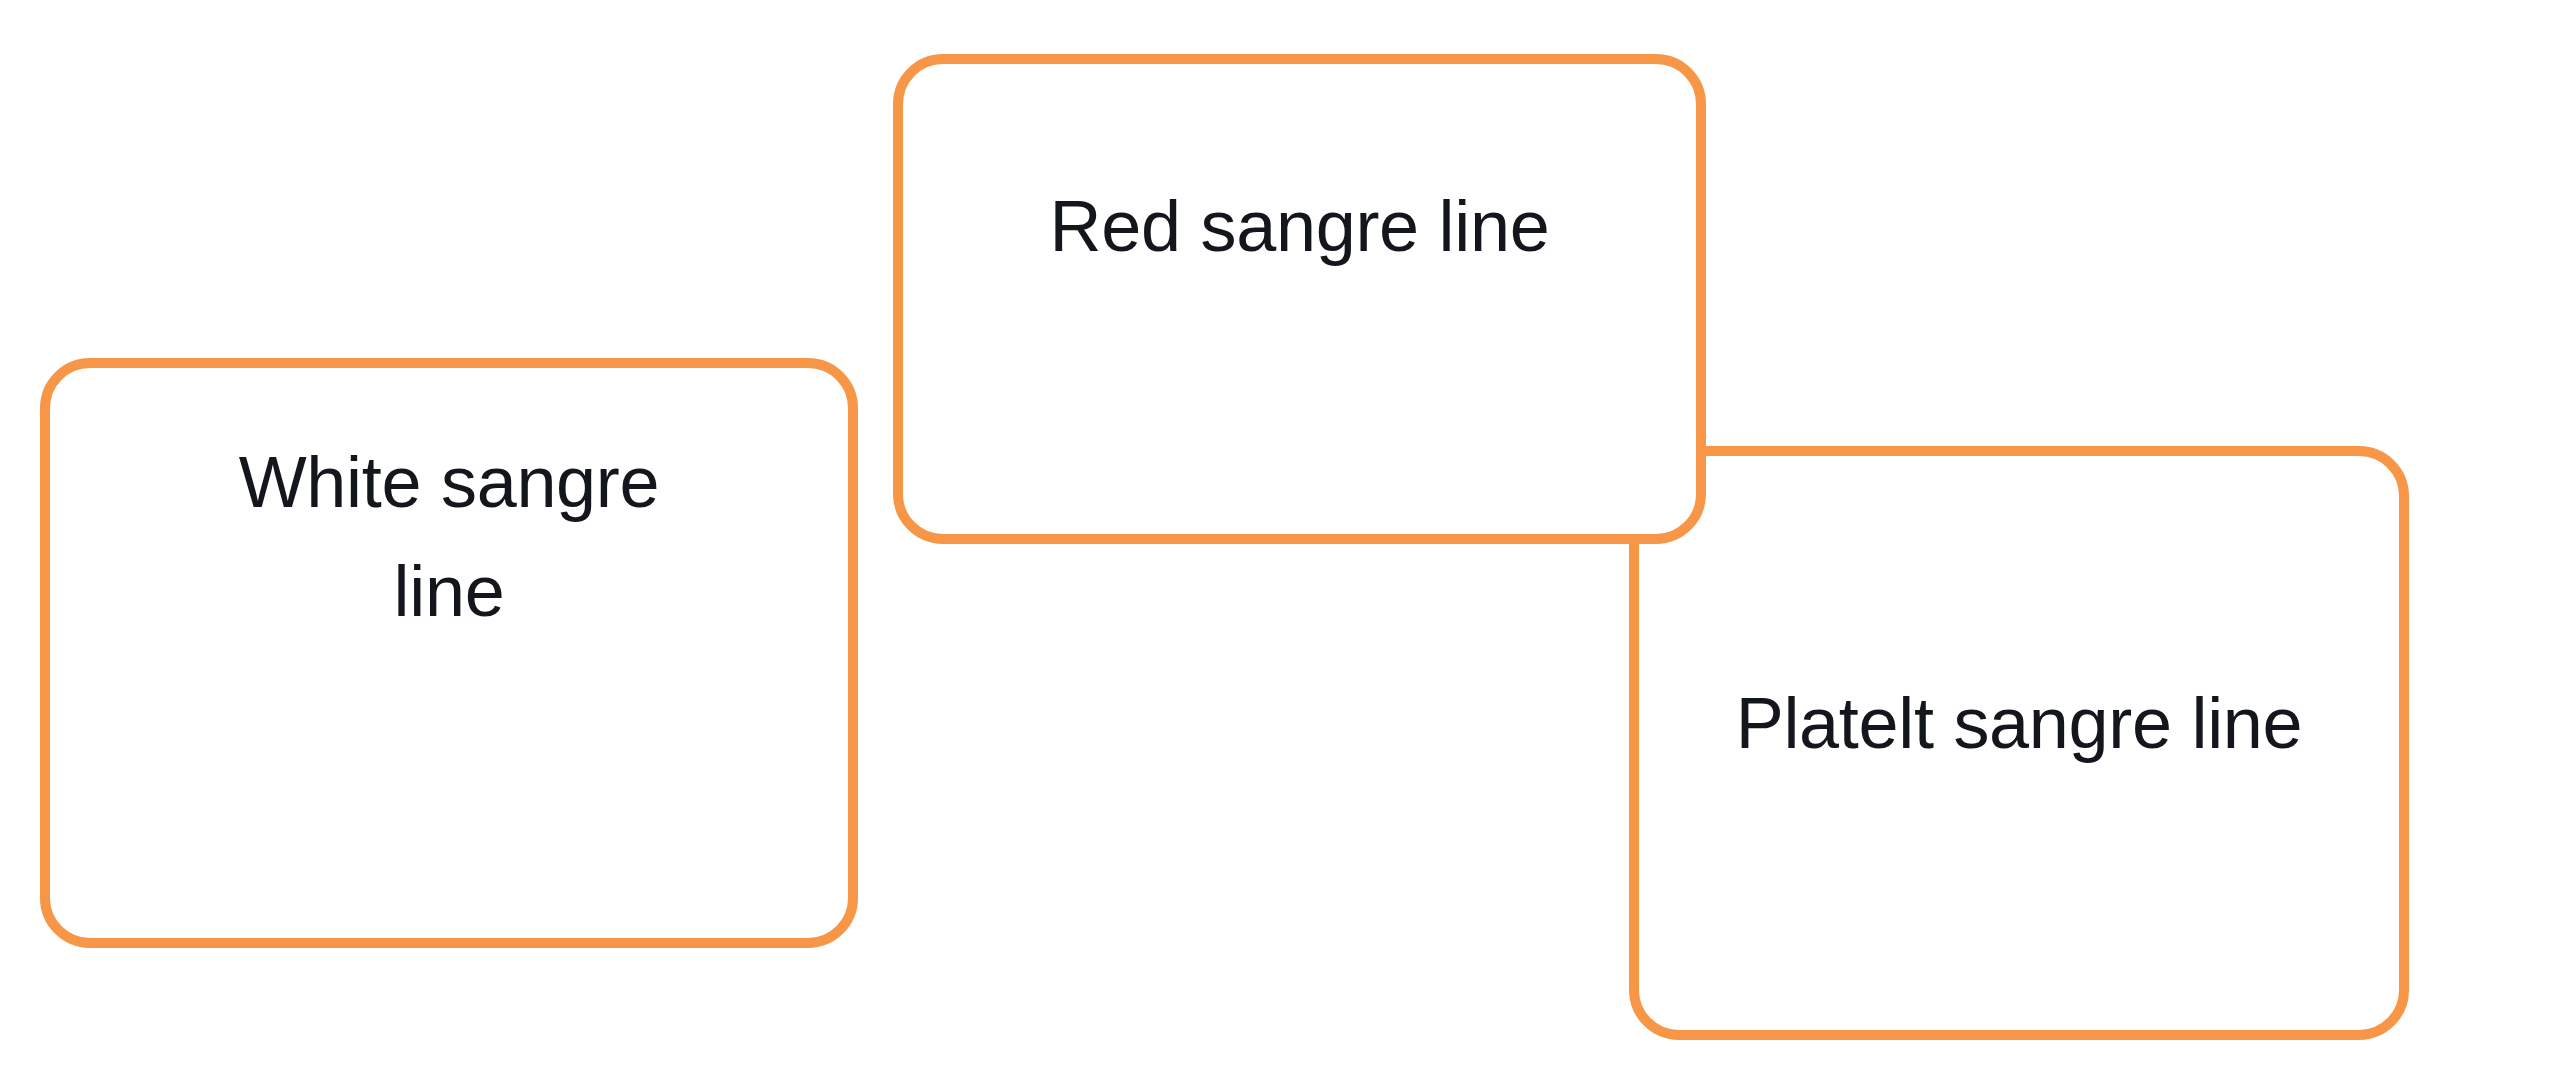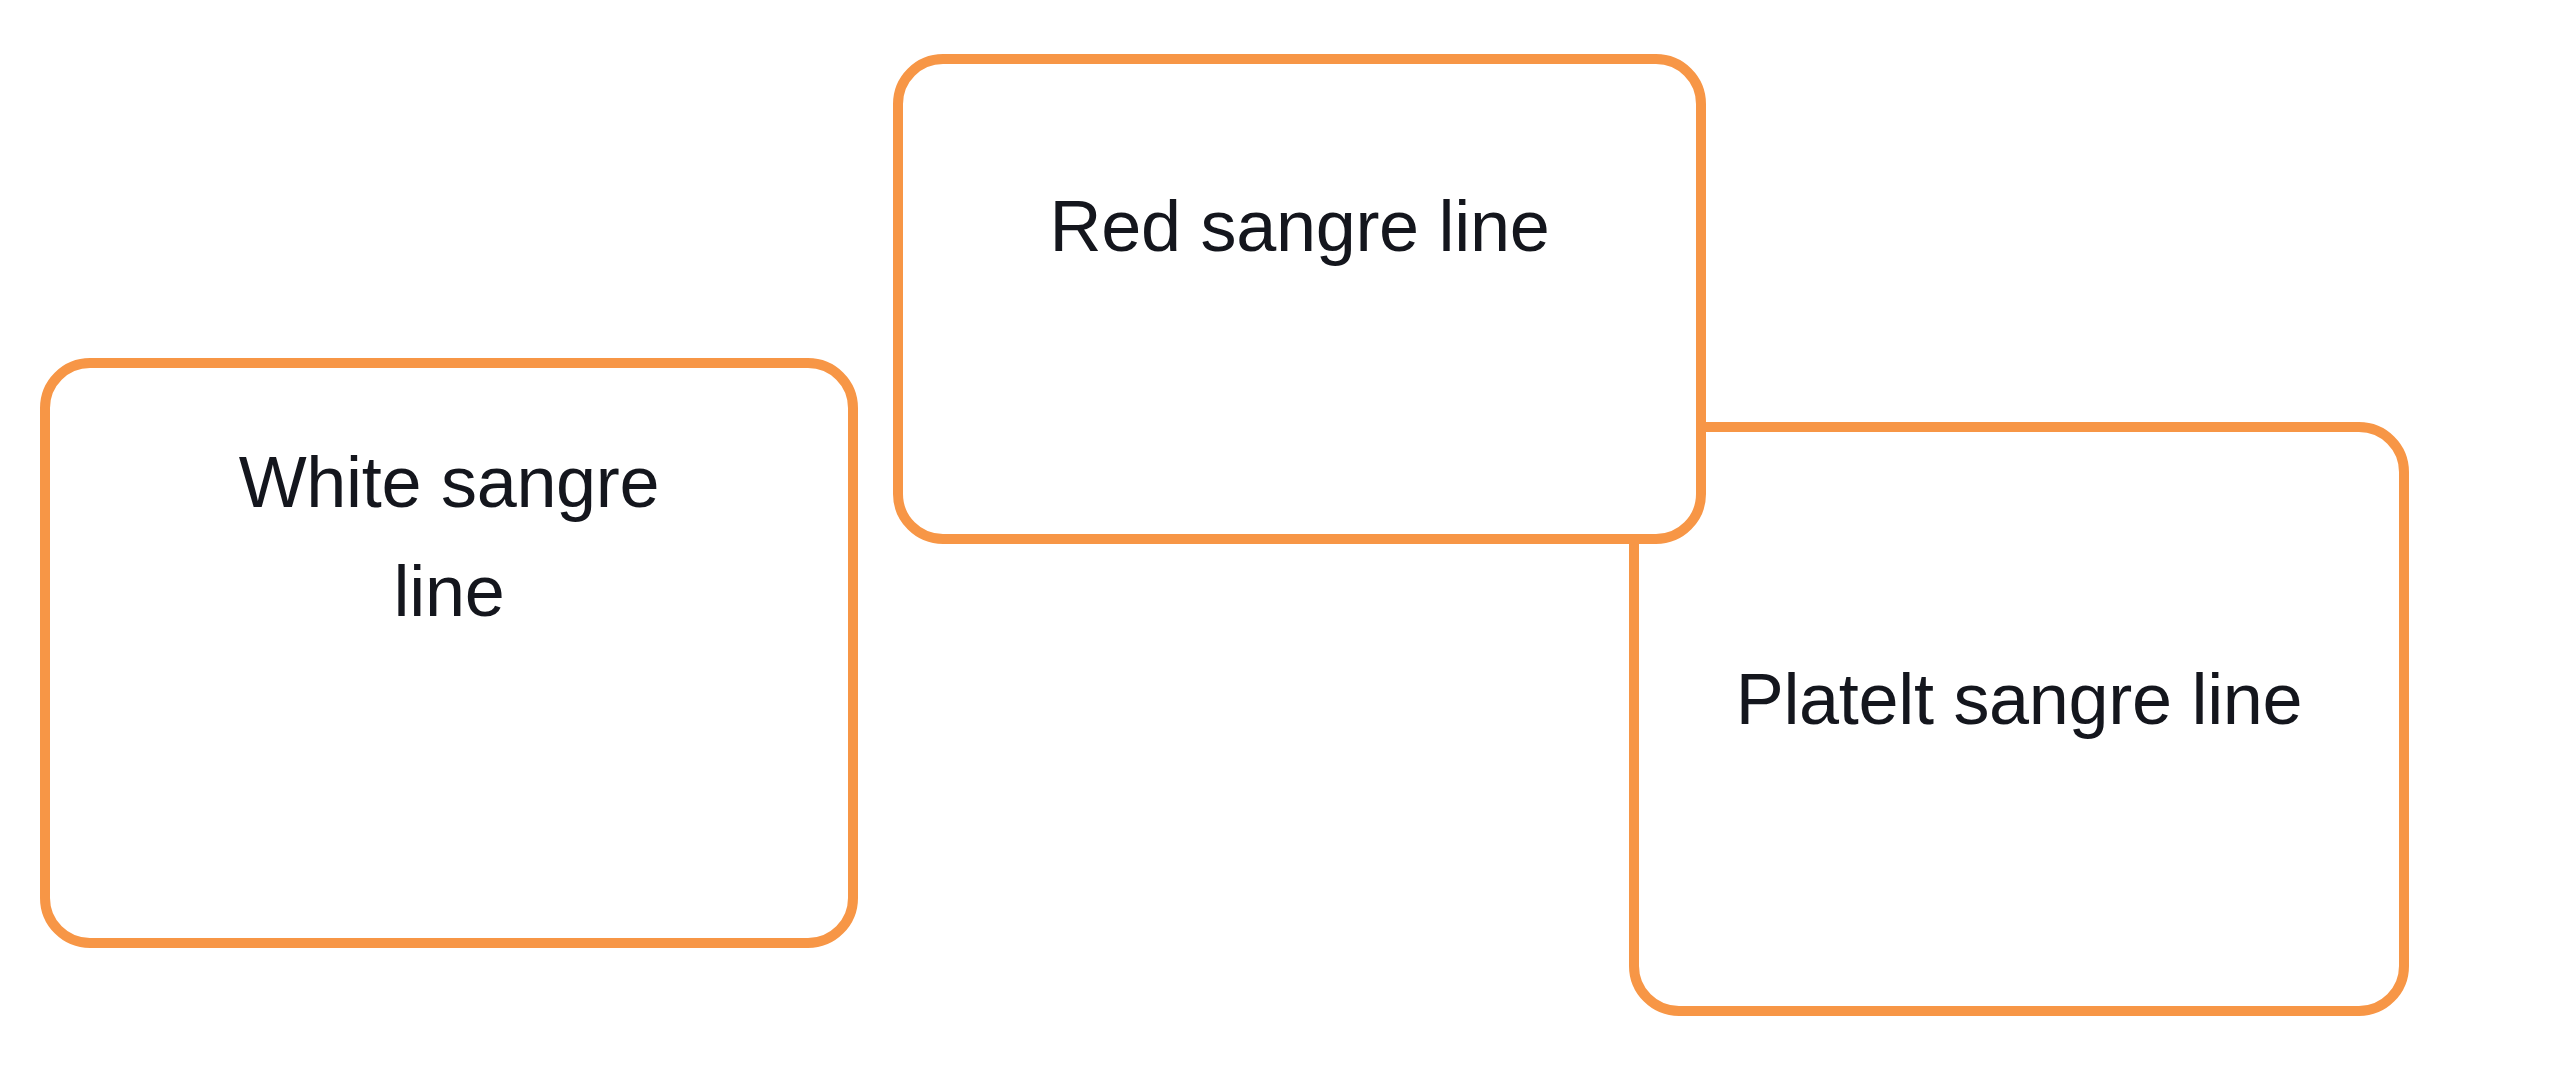--- a/index.html
+++ b/index.html
@@ -65,21 +65,21 @@
     height: 490px;
     z-index: 2;
     margin-left: 44px;
   }
   #node-red .node-label {
     padding-top: 108px;
   }
 
   #node-platelt {
     left: 1629px;
-    top: 422px;
+    top: 446px;
     width: 780px;
     height: 594px;
     z-index: 1;
   }
   #node-platelt .node-label {
     padding-top: 213px;
   }
 </style>
 </head>
 <body>

